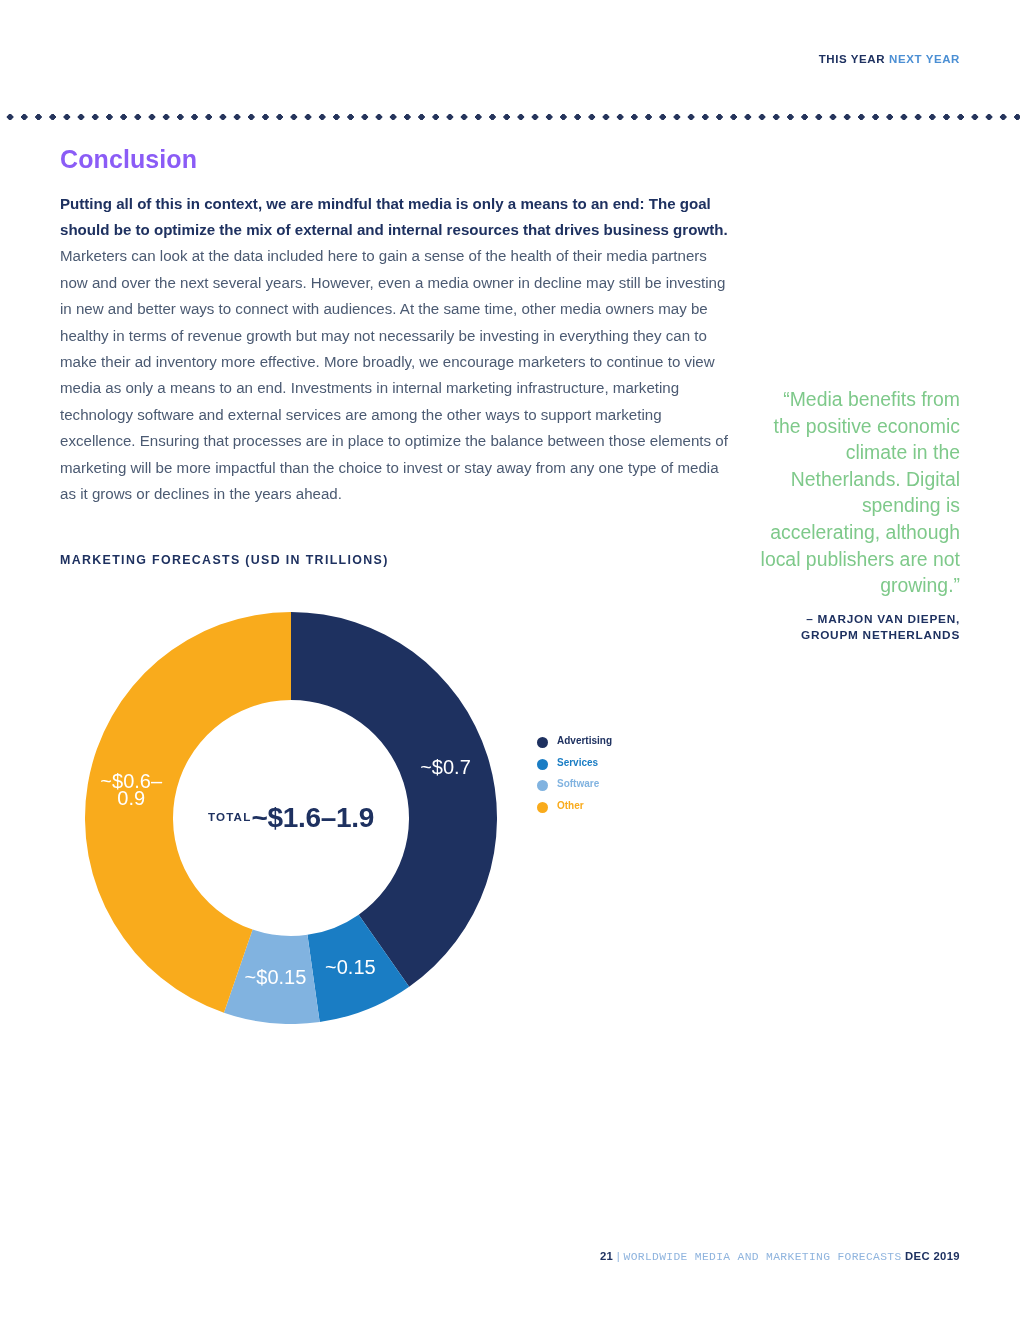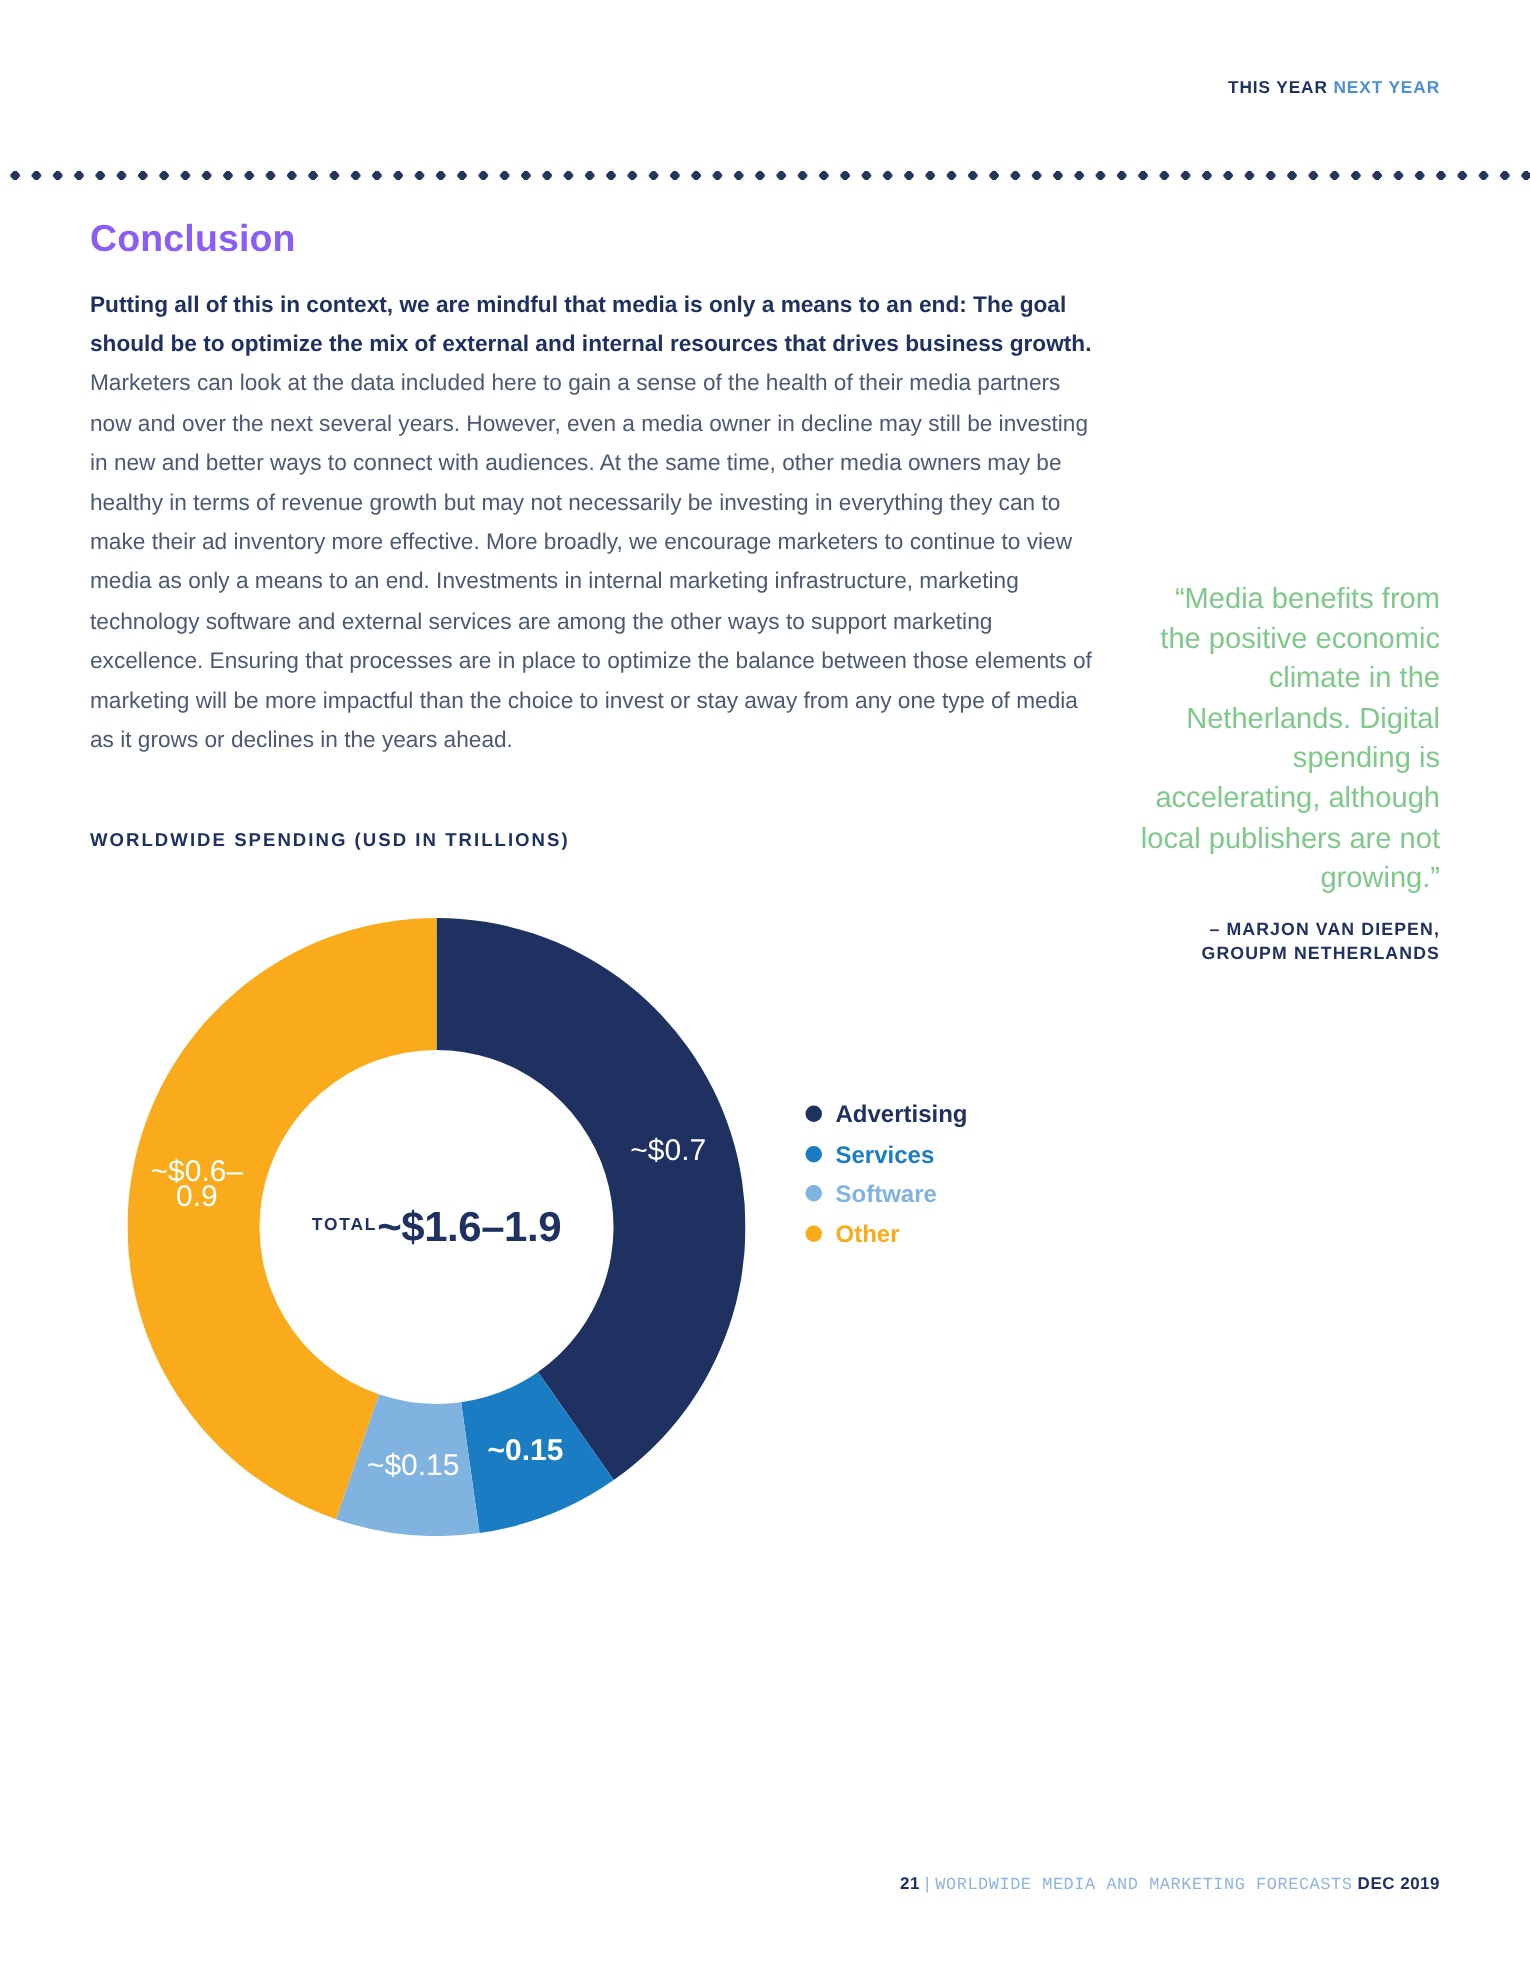--- a/index.html
+++ b/index.html
@@ -169,21 +169,21 @@
   }
   .legend-dot {
     width: 11px;
     height: 11px;
     border-radius: 50%;
     margin-right: 9px;
     margin-top: 2px;
     flex: 0 0 auto;
   }
   .legend-label {
-    font-size: 16px;
+    font-size: 10px;
     font-weight: bold;
     text-align: center;
   }
   .legend-sub {
     margin: -1px 0 0 20px;
     font-size: 11.2px;
     line-height: 15.2px;
     color: #4b5a72;
   }
 
@@ -208,21 +208,21 @@
   <span class="hdr-next">NEXT YEAR</span>
 </div>
 
 <div class="dotted-rule"></div>
 
 <div class="left-col">
   <h1 class="section-title">Conclusion</h1>
   <p class="body-copy"><span class="lead">Putting all of this in context, we are mindful that media is only a means to an end: The goal should be to optimize the mix of external and internal resources that drives business growth.</span><span> Marketers can look at the data included here to gain a sense of the health of their media partners now and over the next several years. However, even a media owner in decline may still be investing in new and better ways to connect with audiences. At the same time, other media owners may be healthy in terms of revenue growth but may not necessarily be investing in everything they can to make their ad inventory more effective. More broadly, we encourage marketers to continue to view media as only a means to an end. Investments in internal marketing infrastructure, marketing technology software and external services are among the other ways to support marketing excellence. Ensuring that processes are in place to optimize the balance between those elements of marketing will be more impactful than the choice to invest or stay away from any one type of media as it grows or declines in the years ahead.</span></p>
 </div>
 
-<div class="chart-heading">WORLDWIDE SPENDING (USD IN TRILLIONS)</div>
+<div class="chart-heading">MARKETING FORECASTS (USD IN TRILLIONS)</div>
 
 <div class="pullquote">
   <p class="pullquote-text">“Media benefits from the positive economic climate in the Netherlands. Digital spending is accelerating, although local publishers are not growing.”</p>
   <div class="pullquote-attr">
     <div>– MARJON VAN DIEPEN,</div>
     <div>GROUPM NETHERLANDS</div>
   </div>
 </div>
 
 <div class="chart-area">
@@ -237,21 +237,21 @@
         </g>
     </svg>
   </div>
 
   <div class="donut-center">
     <div class="donut-total-label">TOTAL</div>
     <div class="donut-total-value">~$1.6–1.9</div>
   </div>
 
   <div class="slice-label" id="lbl-advertising" style="left: 310.502px; top: 147.286px; width: 100px;">~$0.7</div>
-  <div class="slice-label" id="lbl-services" style="left: 215.373px; top: 346.728px; width: 100px; font-weight: bold;">~0.15</div>
+  <div class="slice-label" id="lbl-services" style="left: 215.373px; top: 346.728px; width: 100px;">~0.15</div>
   <div class="slice-label" id="lbl-software" style="left: 140.473px; top: 357.254px; width: 100px;">~$0.15</div>
   <div class="slice-label" id="lbl-other" style="left: -3.77827px; top: 161.262px; width: 100px;">~$0.6–
 0.9</div>
 
   <div class="legend" id="legend-root">
       <div class="legend-row">
         <span class="legend-dot" style="background: rgb(30, 49, 96);"></span>
         <span class="legend-label" style="color: rgb(30, 49, 96);">Advertising</span>
       </div>
       <div class="legend-row">

